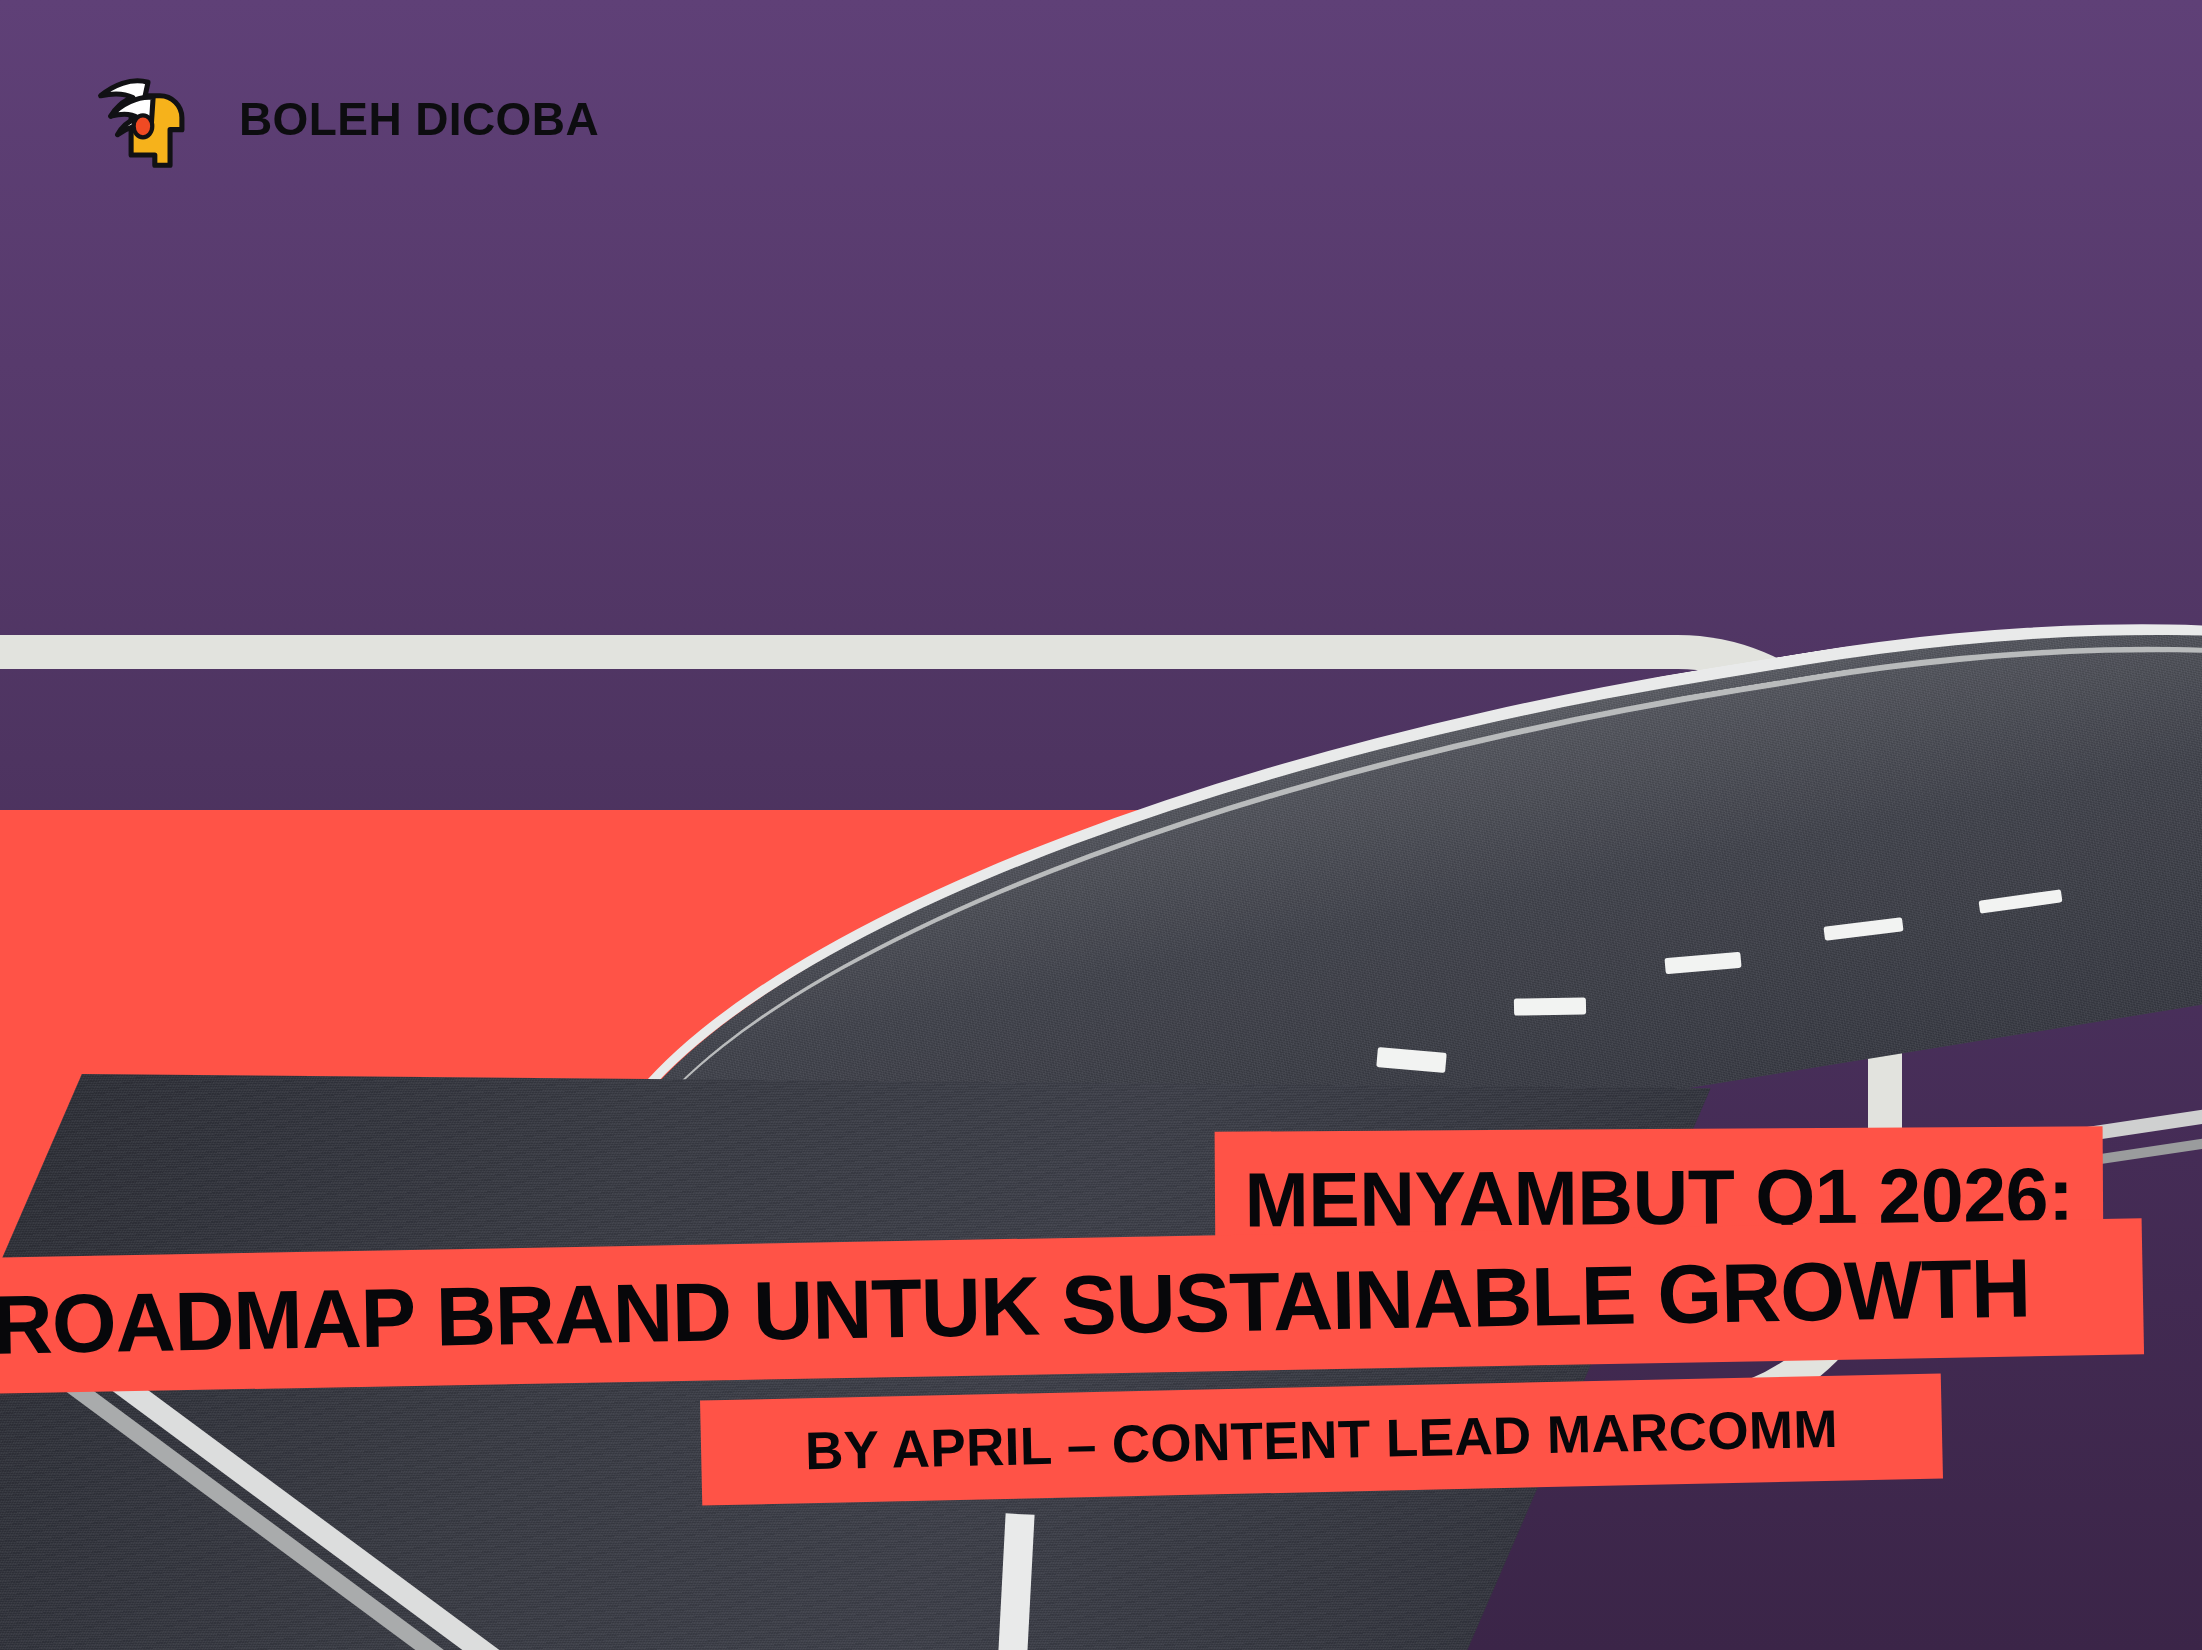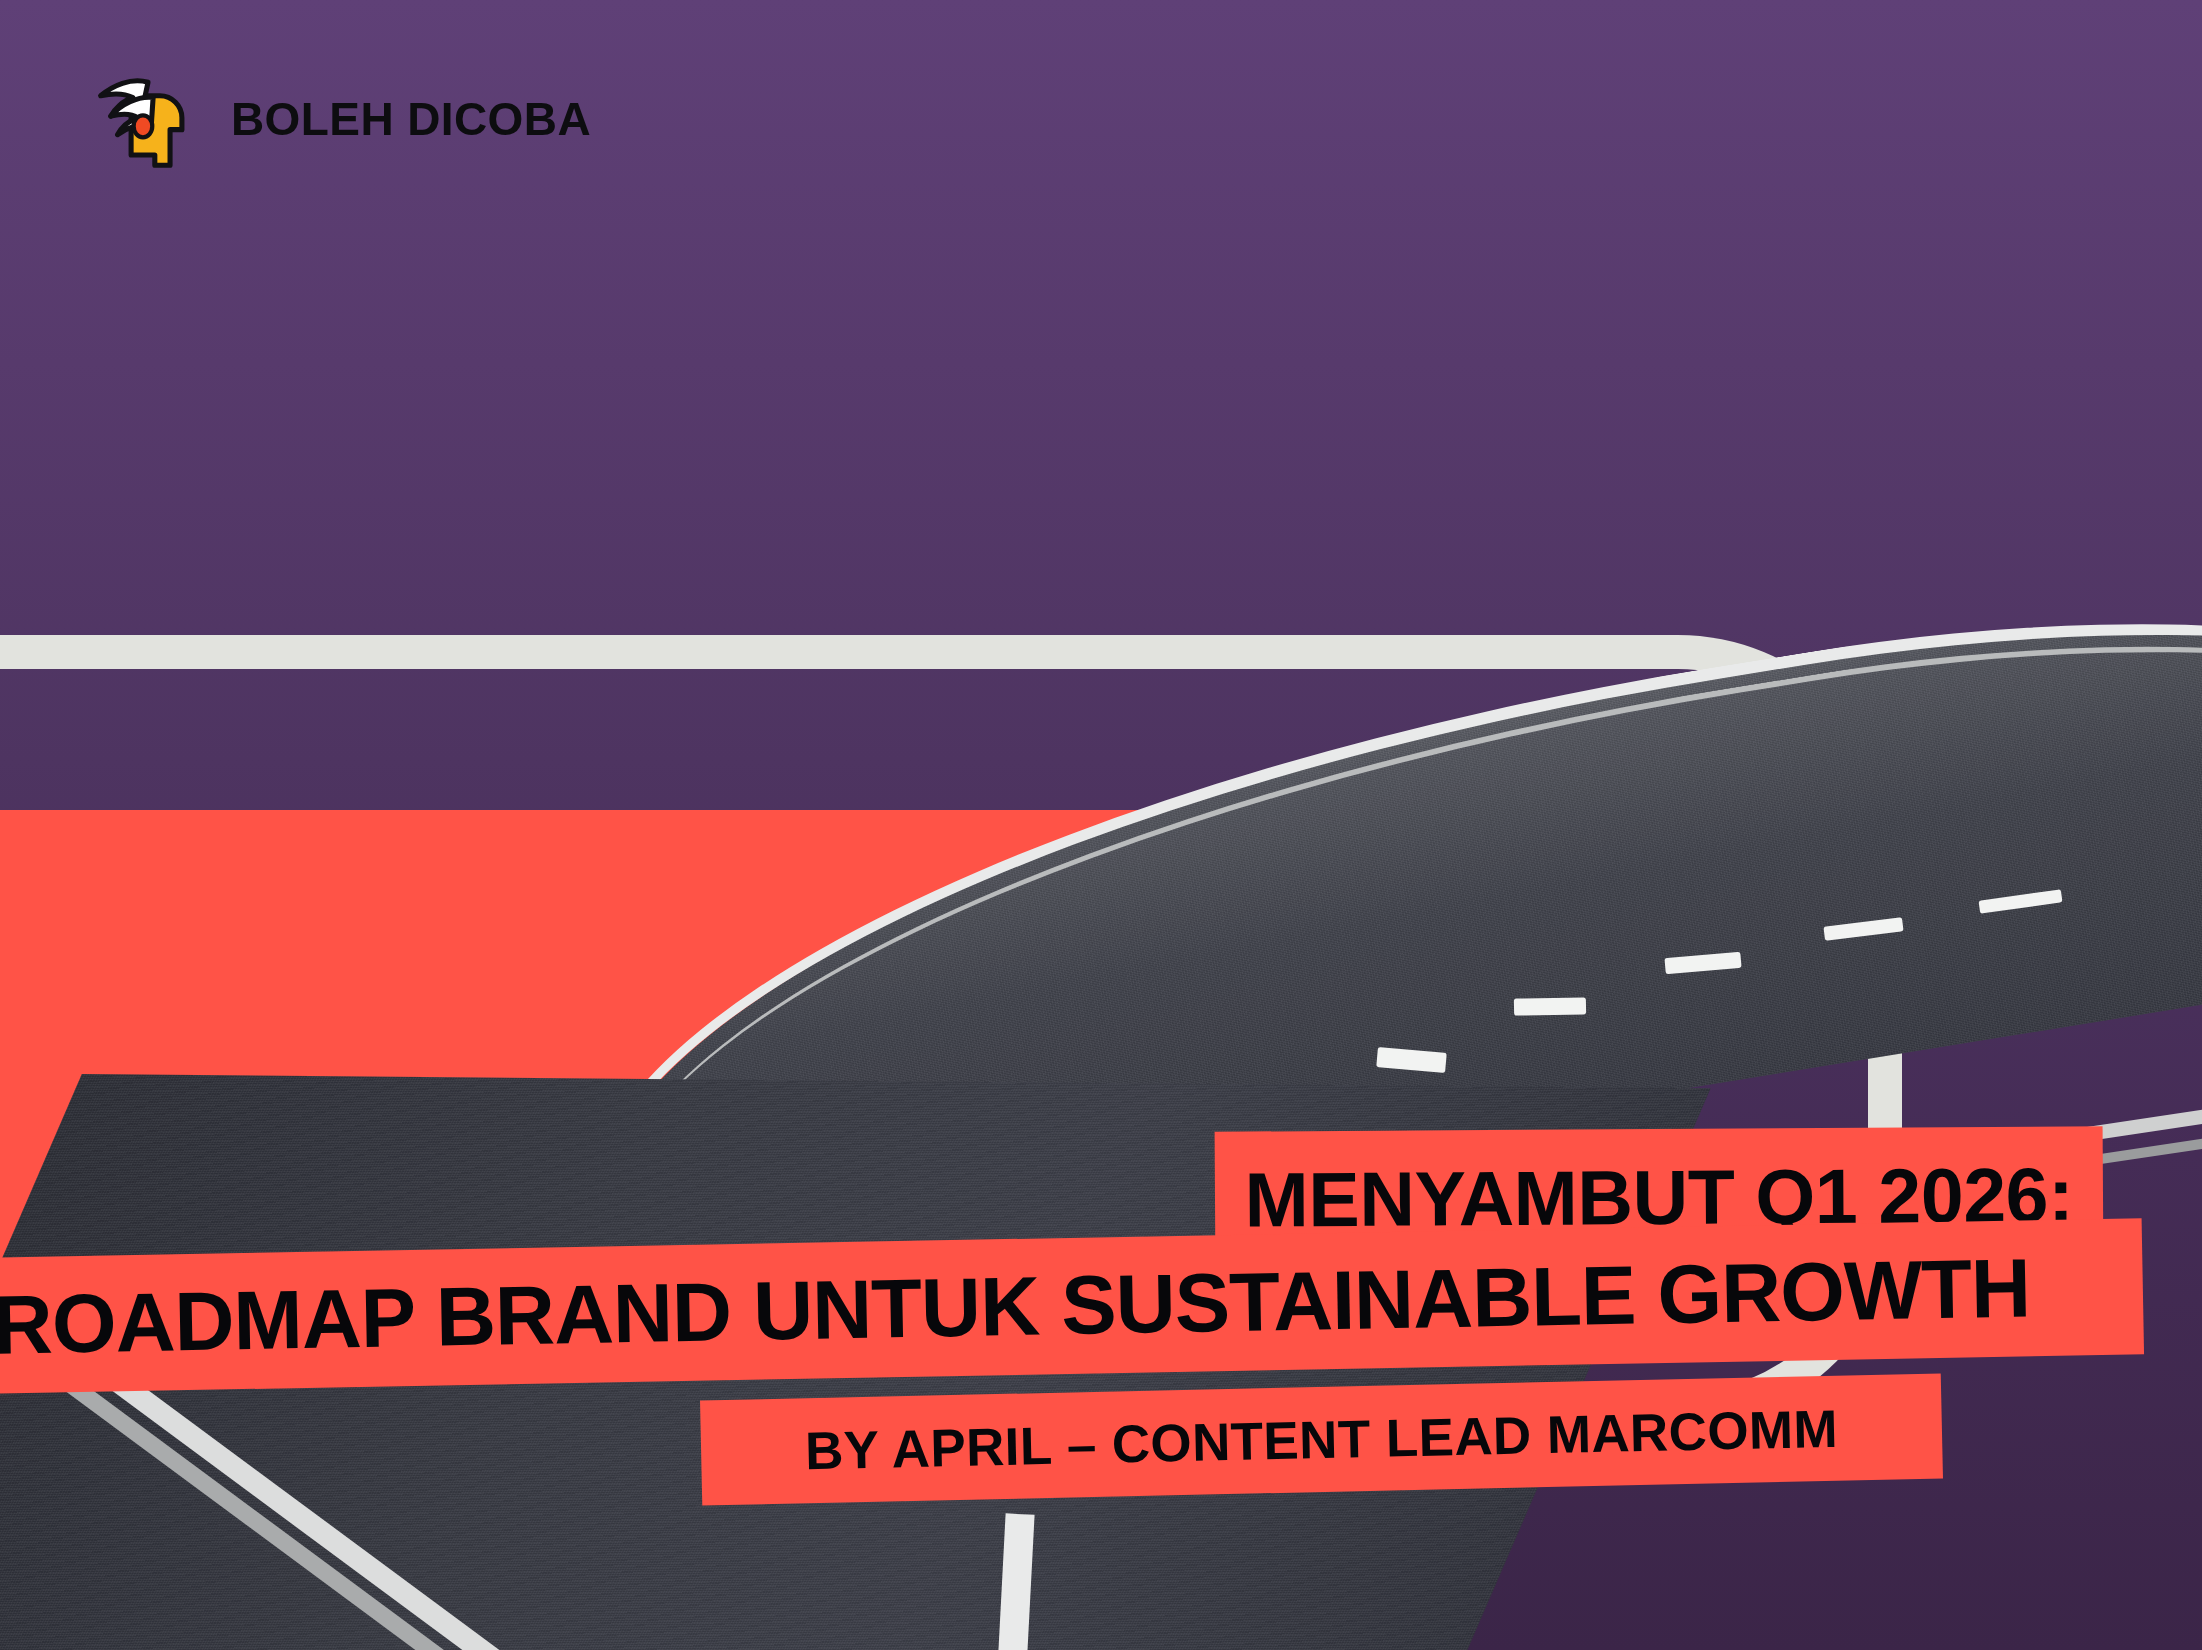--- a/index.html
+++ b/index.html
@@ -187,21 +187,21 @@
     transform-origin: left top;
   }
 
   
   .logo {
     position: absolute;
     left: 82px;
     top: 67px;
     display: flex;
     align-items: center;
-    gap: 22px;
+    gap: 30px;
   }
   .logo-mark { width: 127px; height: 105px; display: block; }
   .logo-words {
     font-weight: 700;
     font-size: 46px;
     line-height: 1.03;
     letter-spacing: 0.4px;
     color: #0d0d10;
   }
   .logo-words div { white-space: nowrap; }

